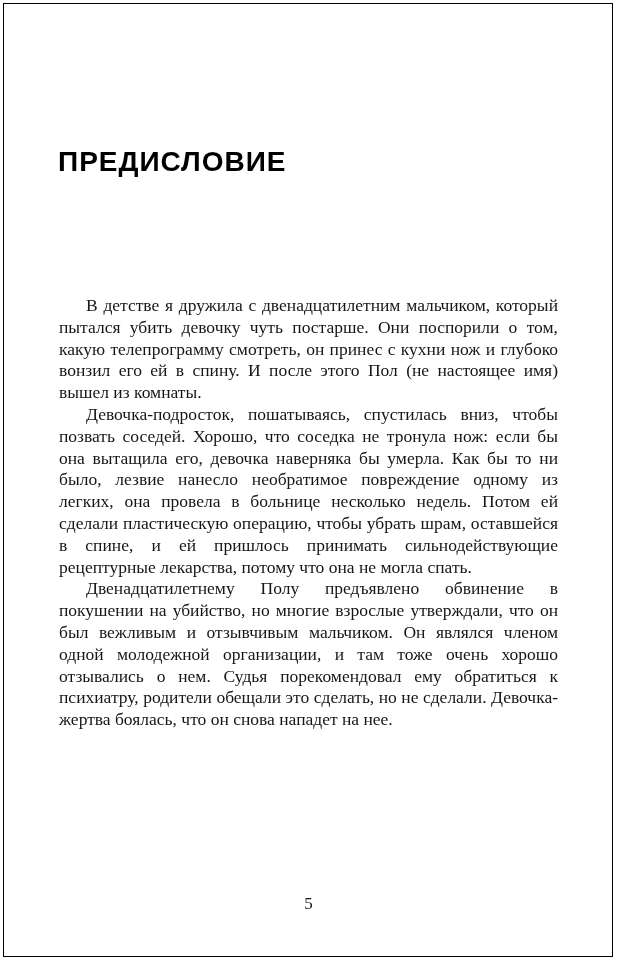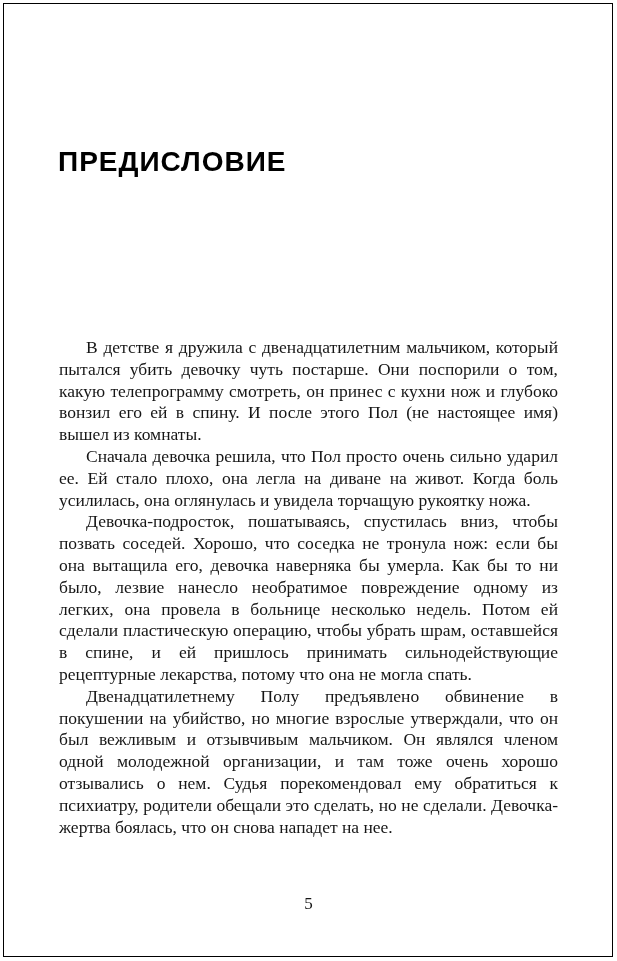--- a/index.html
+++ b/index.html
@@ -42,21 +42,20 @@
   .body-text {
     position: absolute;
     left: 59px;
     top: 295px;
     width: 499px;
     font-size: 17.5px;
     line-height: 21.8px;
     text-align: justify;
     color: #161616;
     hyphens: auto;
-    margin-top: 42px;
     -webkit-hyphens: auto;
   }
   .body-text p {
     margin: 0;
     padding: 0;
     text-indent: 27px;
   }
   .page-number {
     position: absolute;
     left: 59px;
@@ -70,19 +69,18 @@
 </head>
 <body>
 
 <div class="canvas">
   <div class="frame"></div>
 
   <h1 class="heading">ПРЕДИСЛОВИЕ</h1>
 
   <div class="body-text">
     <p>В детстве я дружила с двенадцатилетним мальчиком, который пытался убить девочку чуть постарше. Они поспорили о том, какую телепрограмму смотреть, он принес с кухни нож и глубоко вонзил его ей в спину. И после этого Пол (не настоящее имя) вышел из комнаты.</p>
-    <p>Сначала девочка решила, что Пол просто очень сильно ударил ее. Ей стало плохо, она легла на диване на живот. Когда боль усилилась, она оглянулась и увидела торчащую рукоятку ножа.</p>
     <p>Девочка-подросток, пошатываясь, спустилась вниз, чтобы позвать соседей. Хорошо, что соседка не тронула нож: если бы она вытащила его, девочка наверняка бы умерла. Как бы то ни было, лезвие нанесло необратимое повреждение одному из легких, она провела в больнице несколько недель. Потом ей сделали пластическую операцию, чтобы убрать шрам, оставшейся в спине, и ей пришлось принимать сильнодействующие рецептурные лекарства, потому что она не могла спать.</p>
     <p>Двенадцатилетнему Полу предъявлено обвинение в покушении на убийство, но многие взрослые утверждали, что он был вежливым и отзывчивым мальчиком. Он являлся членом одной молодежной организации, и там тоже очень хорошо отзывались о нем. Судья порекомендовал ему обратиться к психиатру, родители обещали это сделать, но не сделали. Девочка-жертва боялась, что он снова нападет на нее.</p>
   </div>
 
   <div class="page-number">5</div>
 </div>
 
 </body></html>

